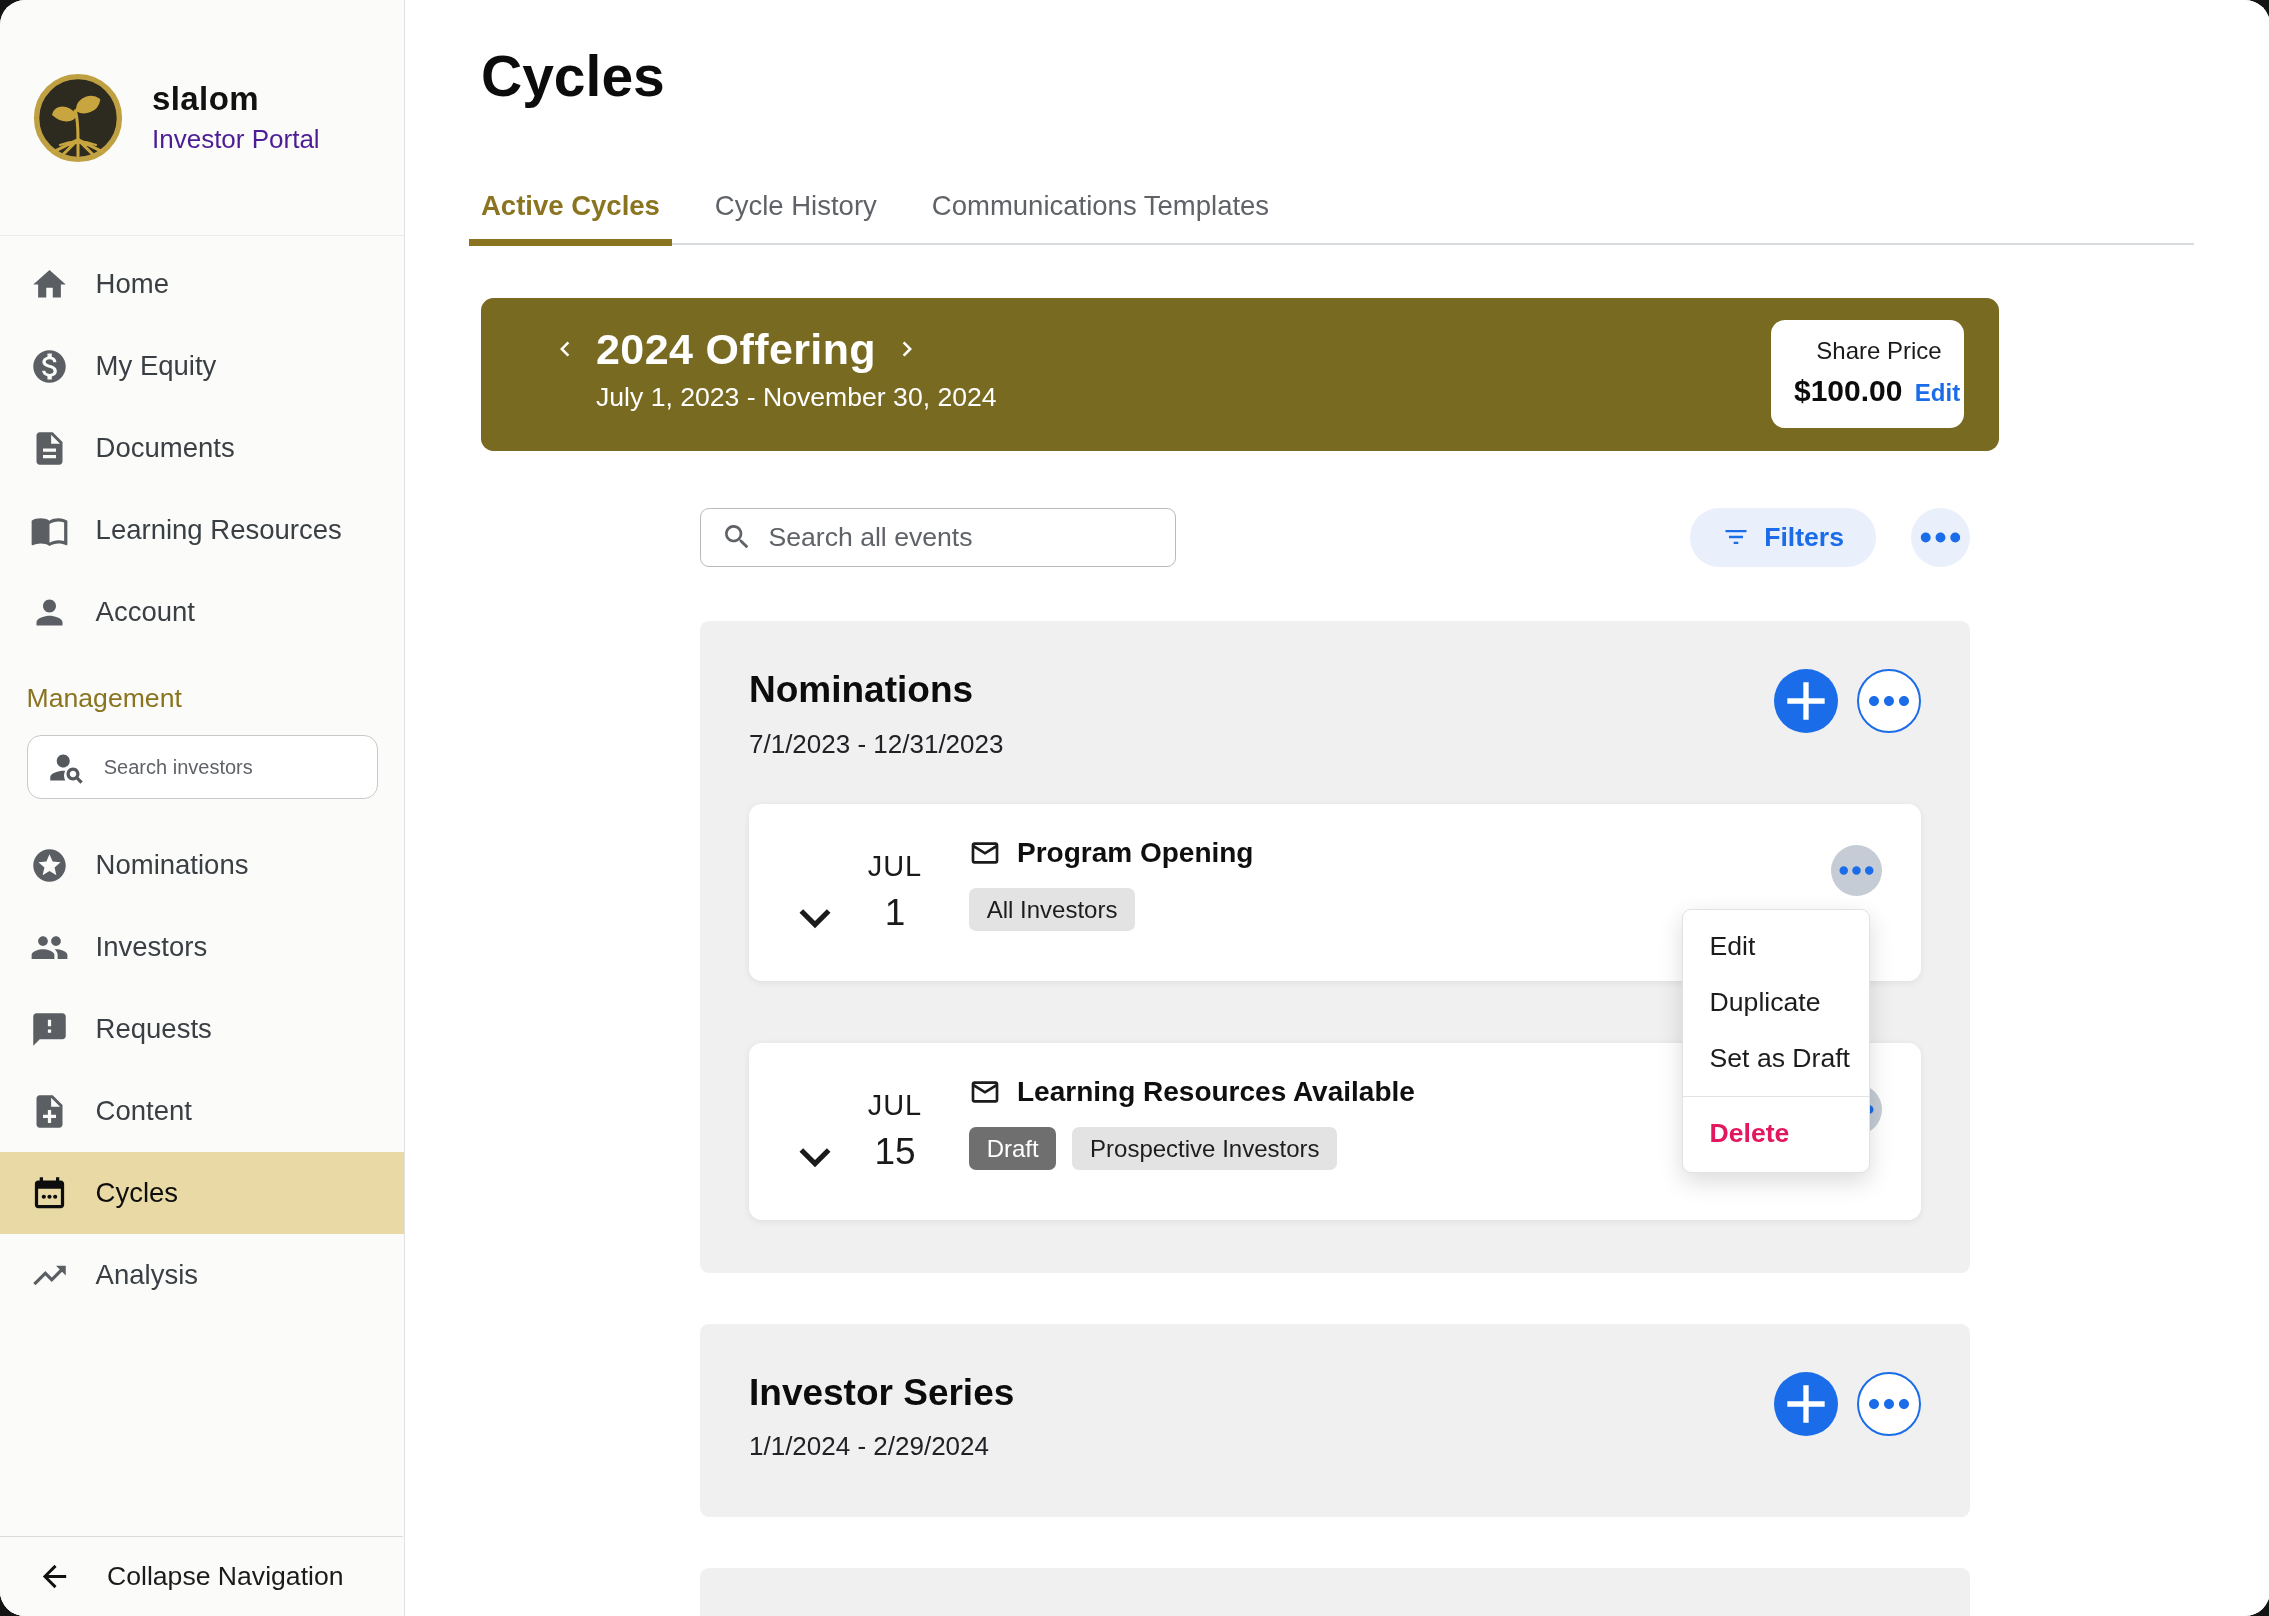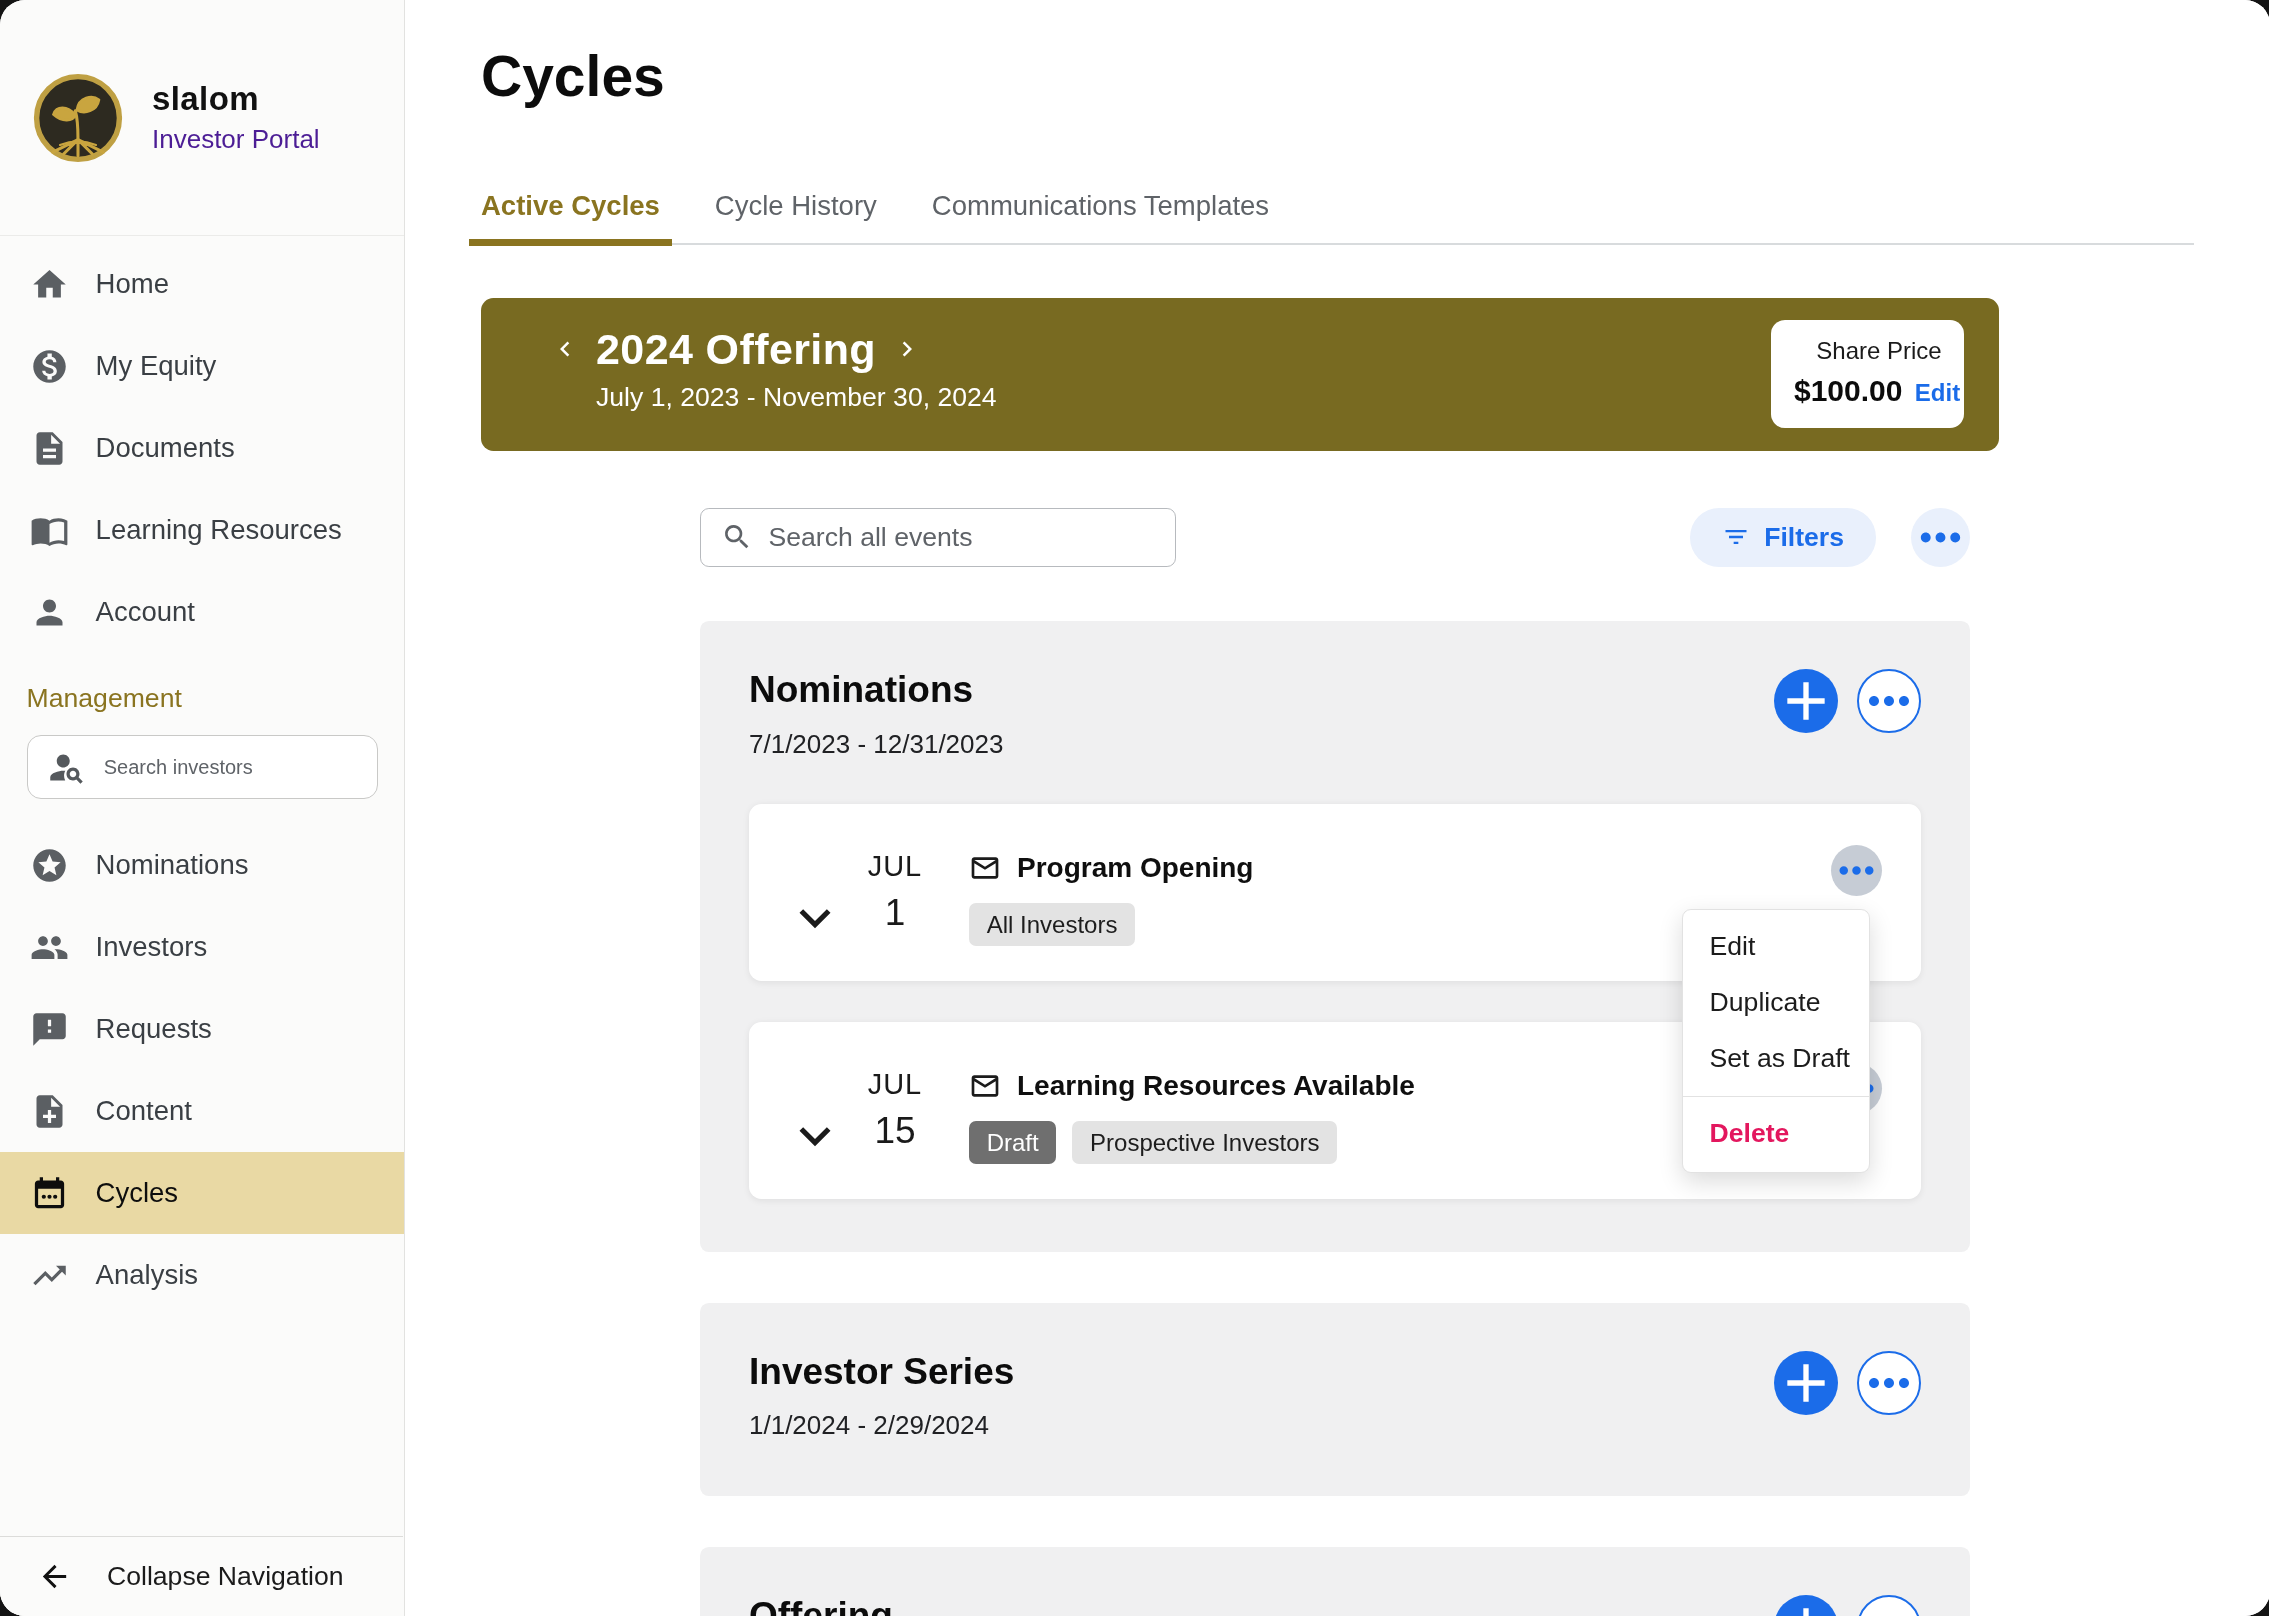--- a/index.html
+++ b/index.html
@@ -74,30 +74,30 @@
   .section { background:#f0f0f1; border-radius:8.9px; padding:0 49px; }
   .sec-header { display:flex; align-items:flex-start; padding-top:48px; }
   .sec-title { font-size:37px; font-weight:800; color:#0c0c0c; }
   .sec-date { margin-top:17.7px; font-size:26px; color:#202124; }
   .sec-actions { margin-left:auto; display:flex; gap:19.5px; align-items:center; }
   .add-btn { width:64px; height:64px; border-radius:50%; border:none; background:#1b6ce9; color:#fff; display:flex; align-items:center; justify-content:center; cursor:pointer; }
   .add-btn svg { width:35px; height:35px; }
   .sec-more-btn { width:64px; height:64px; border-radius:50%; background:#fff; border:2.7px solid #1b6ce9; color:#1b6ce9; display:flex; align-items:center; justify-content:center; cursor:pointer; }
   .sec-more-btn svg { width:25px; height:25px; }
 
-  .events { display:flex; flex-direction:column; gap:41px; margin-top:44px; padding-bottom:53px; }
+  .events { display:flex; flex-direction:column; gap:62px; margin-top:44px; padding-bottom:53px; }
   .section.empty { padding-bottom:55px; }
 
   .event-card { position:relative; background:#fff; border-radius:12.4px; height:177px; box-shadow:0 1.8px 7px rgba(0,0,0,0.07); display:flex; padding:0 35px; }
   .ev-chev { width:62px; padding-top:51px; color:#1b1b1b; cursor:pointer; }
   .ev-chev svg { width:32px; height:32px; }
   .ev-date { width:98px; text-align:center; padding-top:46px; }
   .ev-month { font-size:29px; color:#1a1a1a; letter-spacing:0.9px; }
   .ev-day { font-size:37px; color:#1a1a1a; margin-top:8.9px; }
-  .ev-body { margin-left:25px; padding-top:48px;text-align:center; }
+  .ev-body { margin-left:25px; padding-top:33px;text-align:center; }
   .ev-title-row { display:flex; align-items:center; gap:16px; }
   .ev-title-row .micon { width:32px; height:32px; color:#1b1b1b; display:flex; }
   .ev-title-row .micon svg { width:32px; height:32px; }
   .ev-title { font-size:28px; font-weight:700; color:#0f0f0f; }
   .ev-chips { display:flex; gap:16px; margin-top:19.5px; }
   .chip { display:inline-flex; align-items:center; height:43px; padding:0 17.7px; border-radius:7px; background:#e3e3e3; font-size:24px; color:#1d1d1d; }
   .chip--dark { background:#6f6f6f; color:#fff; }
   .ev-more { position:absolute; right:39px; top:41px; width:51px; height:51px; border:none; border-radius:50%; background:#c6ccd5; color:#1b6ce9; display:flex; align-items:center; justify-content:center; cursor:pointer; }
   .ev-more svg { width:26.6px; height:26.6px; }
 

